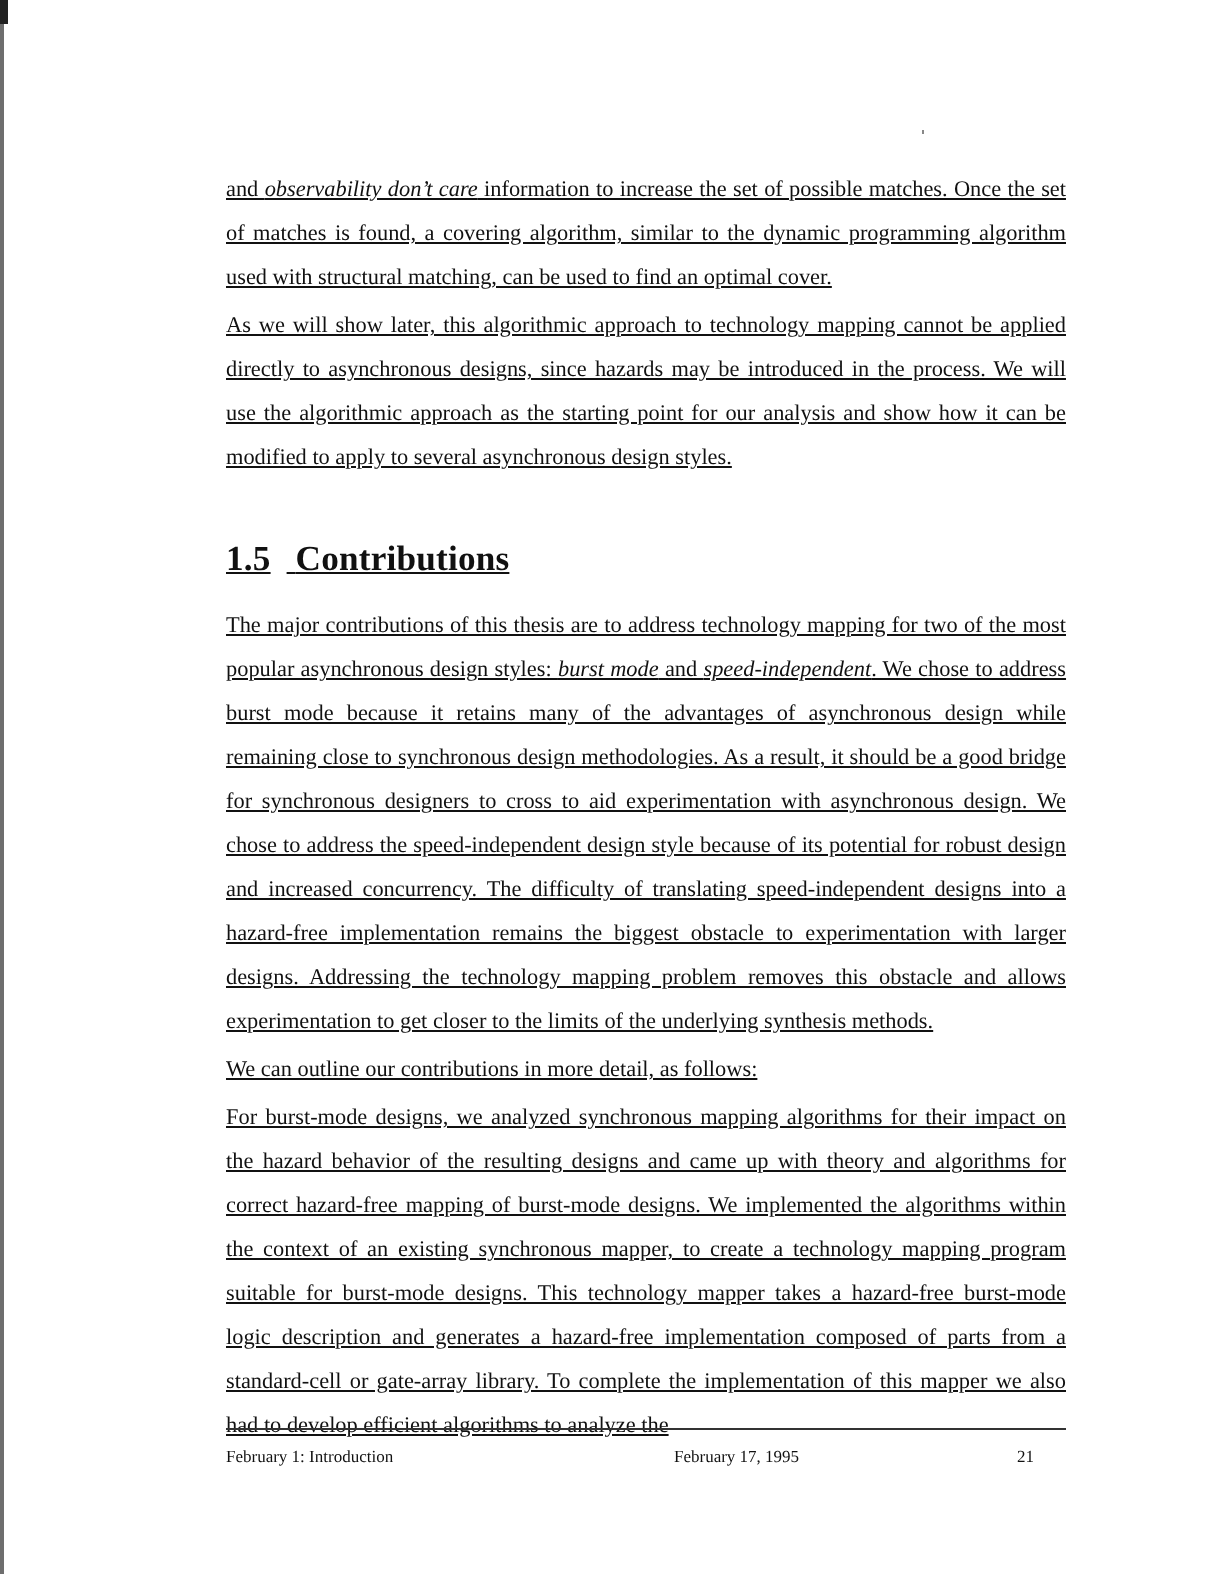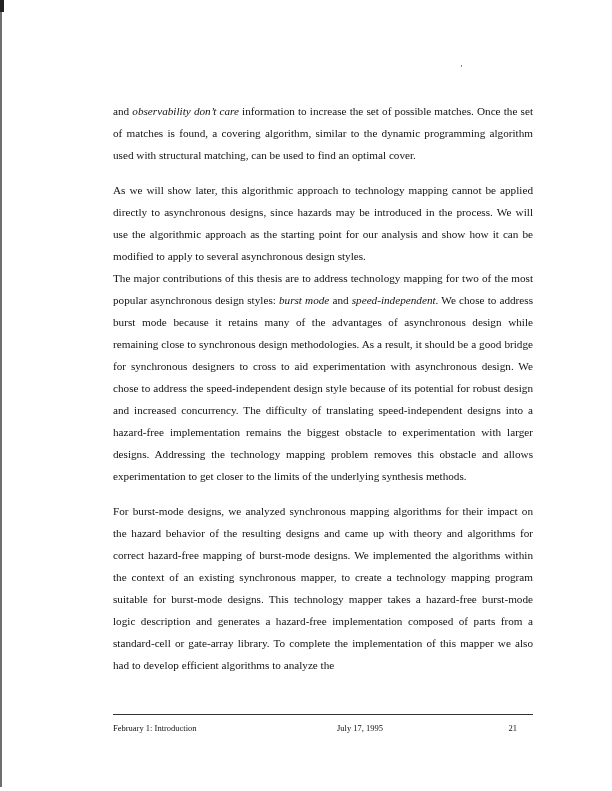--- a/index.html
+++ b/index.html
@@ -14,27 +14,27 @@
     }
     .scan-edge-top {
       position: absolute; left: 0; top: 0; width: 4px; height: 12px;
       background: #222222;
     }
     .speck {
       position: absolute; left: 461px; top: 65px; width: 1px; height: 2px;
       background: #888888;
     }
     .page {
-      position: absolute; left: 113px; top: 100px; width: 420px;
+      position: absolute; left: 113px; top: 84px; width: 420px; text-decoration: underline;
     }
     .para {
       margin: 0; font-size: 11.2px; line-height: 22px;
       text-align: justify;
     }
-    .para + .para { margin-top: 13px; }
+    .para + .para { margin-top: 2px; }
     .para em { font-style: italic; }
     .heading {
       margin: 28px 0 12px 0; font-size: 17.6px; font-weight: bold;
       line-height: 22px; letter-spacing: 0.1px;
     }
     .heading .num { margin-right: 8px; }
     .footer-rule {
       position: absolute; left: 113px; top: 714px; width: 420px; height: 1px;
       background: #333333;
     }
@@ -51,24 +51,29 @@
 
 <div class="scan-edge"></div>
 <div class="scan-edge-top"></div>
 <div class="speck"></div>
 
 <div class="page">
   <div id="before">
       <p class="para"><span>and </span><em>observability don’t care</em><span> information to increase the set of possible matches. Once the set of matches is found, a covering algorithm, similar to the dynamic programming algorithm used with structural matching, can be used to find an optimal cover.</span></p>
       <p class="para"><span>As we will show later, this algorithmic approach to technology mapping cannot be applied directly to asynchronous designs, since hazards may be introduced in the process. We will use the algorithmic approach as the starting point for our analysis and show how it can be modified to apply to several asynchronous design styles.</span></p>
     </div>
+  <h2 class="heading">
+    <span class="num">1.5</span>
+    <span>Contributions</span>
+  </h2>
   <div id="after">
       <p class="para"><span>The major contributions of this thesis are to address technology mapping for two of the most popular asynchronous design styles: </span><em>burst mode</em><span> and </span><em>speed-independent</em><span>. We chose to address burst mode because it retains many of the advantages of asynchronous design while remaining close to synchronous design methodologies. As a result, it should be a good bridge for synchronous designers to cross to aid experimentation with asynchronous design. We chose to address the speed-independent design style because of its potential for robust design and increased concurrency. The difficulty of translating speed-independent designs into a hazard-free implementation remains the biggest obstacle to experimentation with larger designs. Addressing the technology mapping problem removes this obstacle and allows experimentation to get closer to the limits of the underlying synthesis methods.</span></p>
+      <p class="para"><span>We can outline our contributions in more detail, as follows:</span></p>
       <p class="para"><span>For burst-mode designs, we analyzed synchronous mapping algorithms for their impact on the hazard behavior of the resulting designs and came up with theory and algorithms for correct hazard-free mapping of burst-mode designs. We implemented the algorithms within the context of an existing synchronous mapper, to create a technology mapping program suitable for burst-mode designs. This technology mapper takes a hazard-free burst-mode logic description and generates a hazard-free implementation composed of parts from a standard-cell or gate-array library. To complete the implementation of this mapper we also had to develop efficient algorithms to analyze the</span></p>
     </div>
 </div>
 
 <div class="footer-rule"></div>
 <div class="footer">
   <span class="left">February 1: Introduction</span>
-  <span class="center">July 17, 1995</span>
+  <span class="center">February 17, 1995</span>
   <span class="right">21</span>
 </div>
 
 </body></html>

